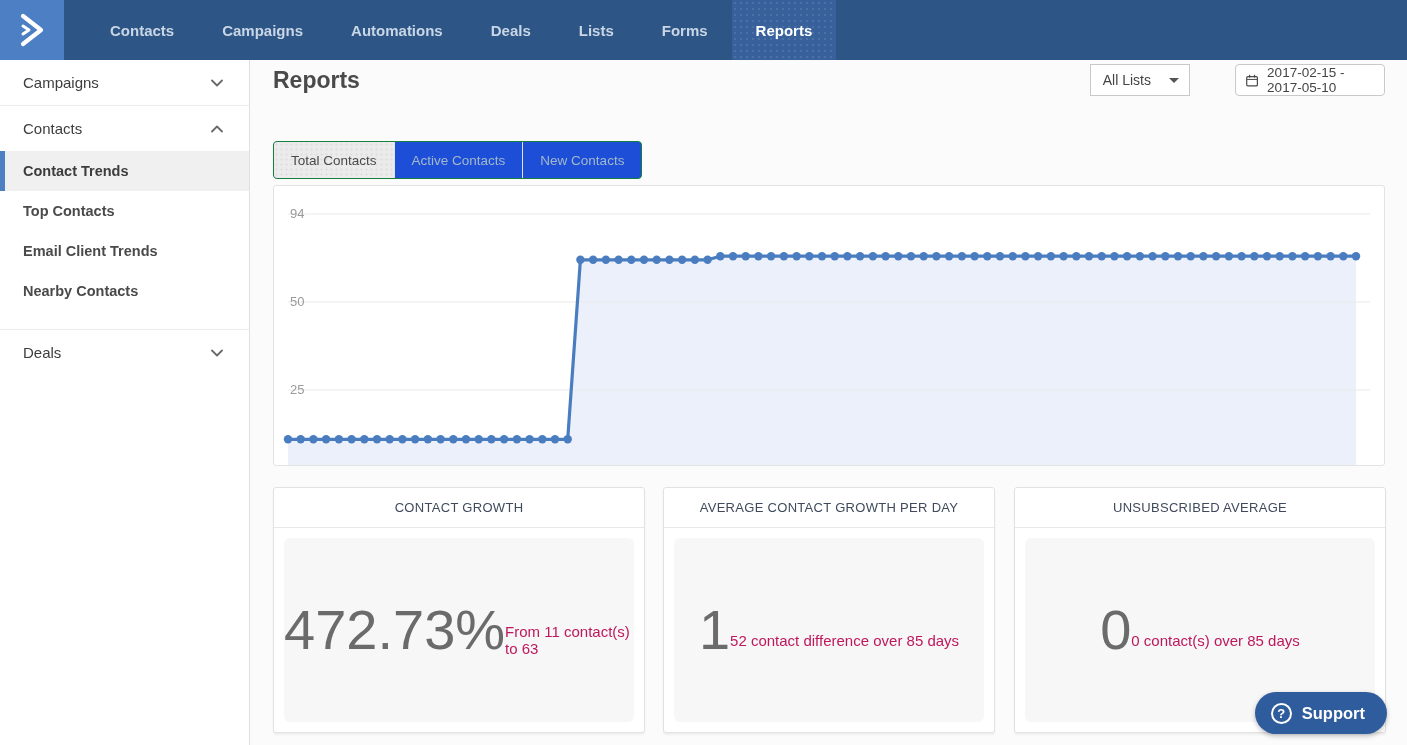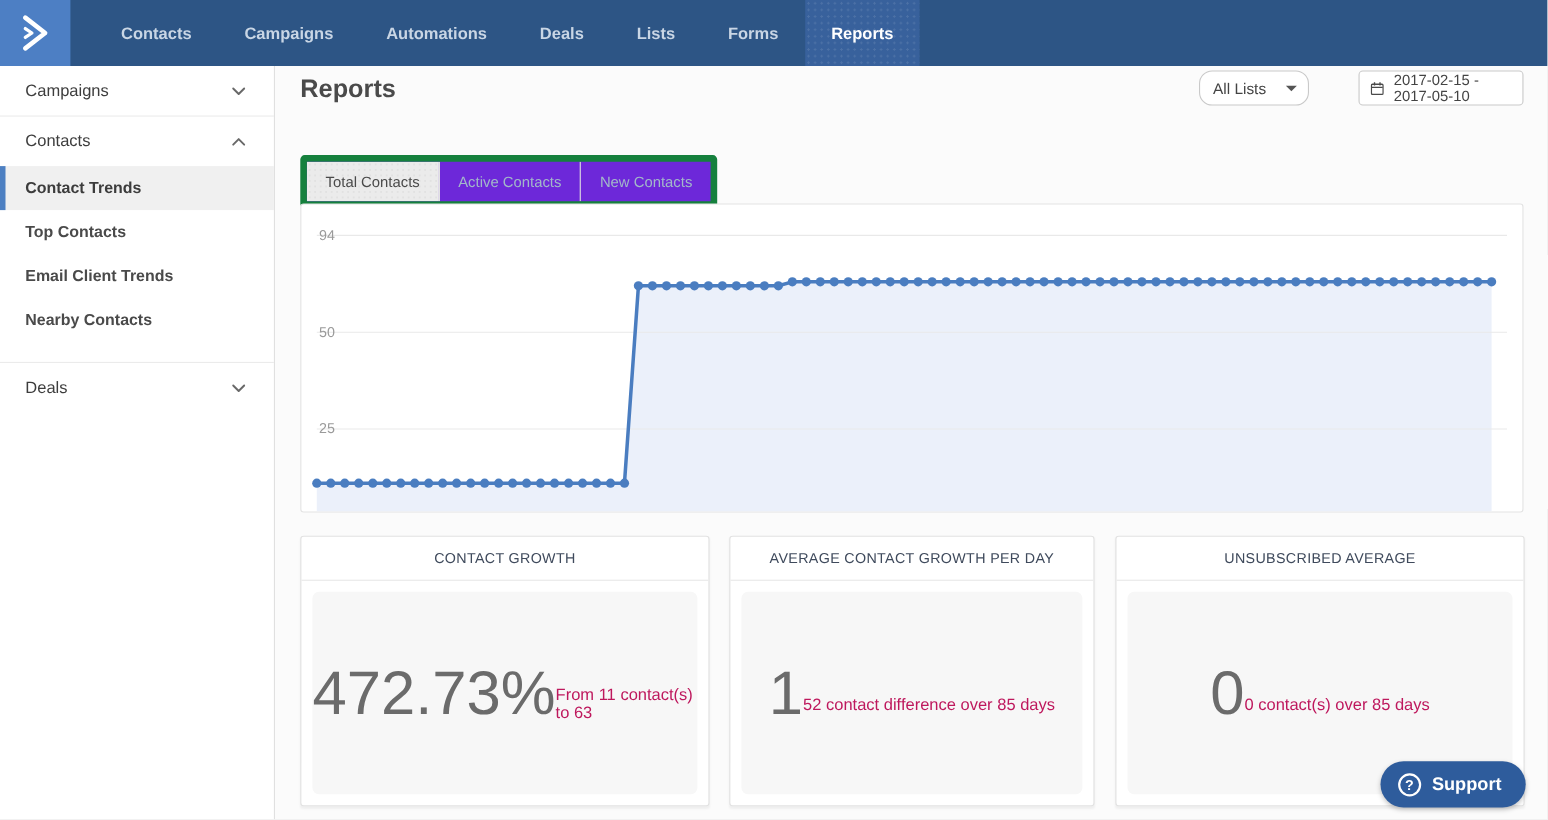--- a/index.html
+++ b/index.html
@@ -37,31 +37,31 @@
     padding:0 26px 0 23px; color:#3d3d3d; font-size:15px; cursor:pointer; }
   .side-divider { border-top:1px solid #ebebeb; margin:0; }
   .side-item { height:40px; display:flex; align-items:center; padding:0 23px;
     font-size:14.5px; font-weight:bold; color:#4a4a4a; cursor:pointer; }
   .side-item.active { background:#f0f0f0; border-left:5px solid #4d80c2; padding-left:18px; color:#3c3c3c; }
   .side-gap { height:18px; }
   
   .main { position:absolute; left:250px; top:60px; right:0; bottom:0; }
   .page-title { position:absolute; left:23px; top:7px; font-size:23px; font-weight:bold; color:#4a4a4a; }
   .list-select { position:absolute; right:217px; top:4px; height:32px; min-width:93px;
-    background:#fff; border:1px solid #c9c9c9; border-radius:12px; display:flex; align-items:center;
+    background:#fff; border:1px solid #c9c9c9; border-radius:0; display:flex; align-items:center;
     padding:0 10px 0 12px; font-size:14px; color:#444; cursor:pointer; }
   .list-select .sel-caret { width:0; height:0; border-left:5px solid transparent; border-right:5px solid transparent;
     border-top:5px solid #555; margin-left:18px; }
   .date-btn { position:absolute; right:22px; top:4px; height:32px; width:150px;
     background:#fff; border:1px solid #c9c9c9; border-radius:4px; display:flex; align-items:center;
     padding:0 10px; font-size:13.5px; color:#444; cursor:pointer; }
   .date-btn svg { margin-right:9px; }
   
   .tabs { position:absolute; left:23px; top:81px; display:flex;
-    border:6px solid #15803d; border-radius:4px; overflow:hidden; background:#6d28d9; }
+    border:1px solid #15803d; border-radius:4px; overflow:hidden; background:#1d4ed8; }
   .tab { height:36px; display:flex; align-items:center; padding:0 17px;
     font-size:13.5px; color:#a3b8c9; cursor:pointer; border-left:1px solid #e2e2e2; }
   .tab:first-child { border-left:none; }
   .tab.active { background:#ebebeb; color:#4a4a4a;
     background-image:radial-gradient(rgba(0,0,0,0.045) 1px, transparent 1.2px); background-size:5px 5px; }
   
   .chart-card { position:absolute; left:23px; top:125px; width:1112px; height:281px;
     background:#fff; border:1px solid #e3e3e3; border-radius:3px; }
   .chart-card svg { display:block; }
   .ytick { position:absolute; left:16px; font-size:13px; color:#9a9a9a; line-height:13px; }

